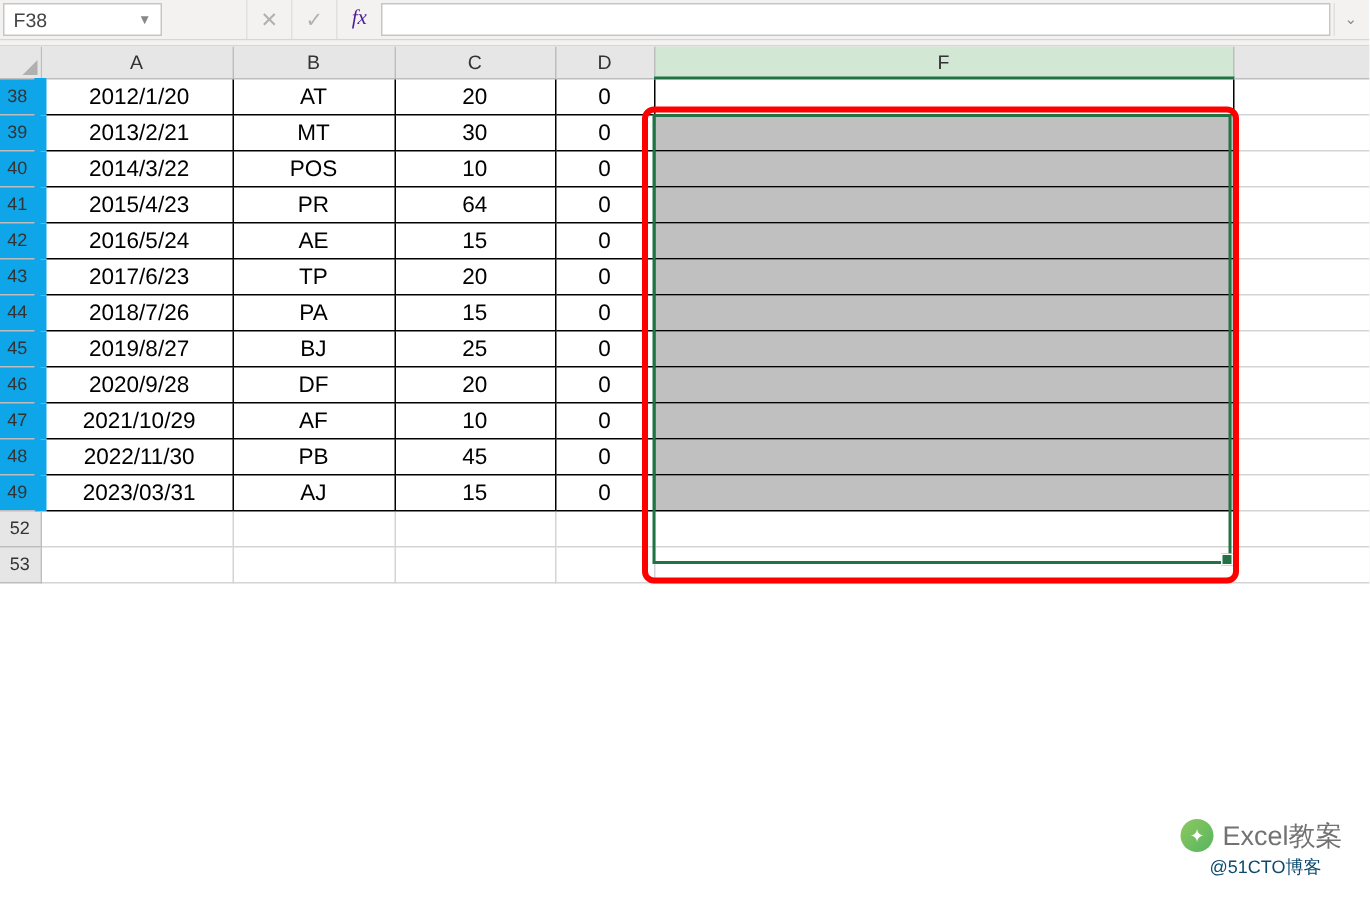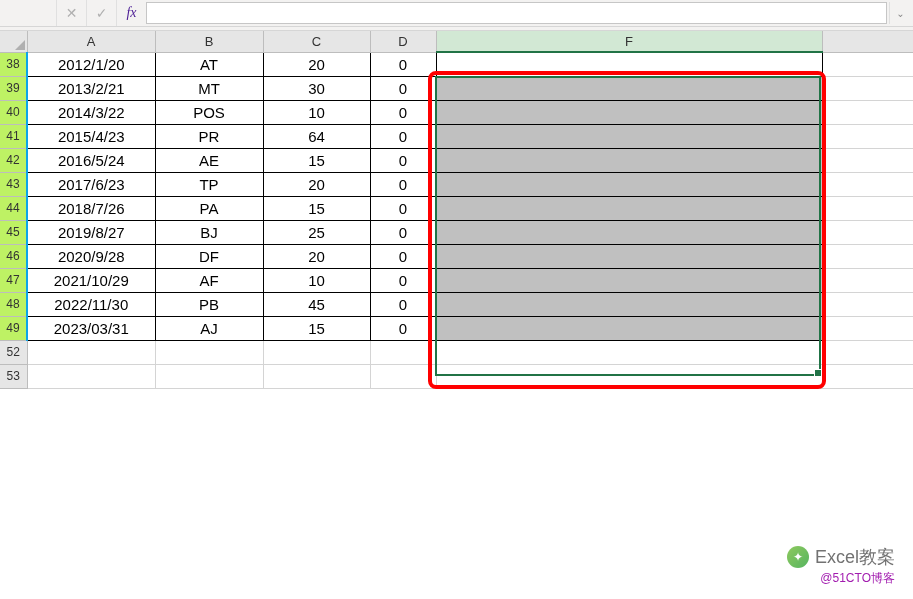--- a/index.html
+++ b/index.html
@@ -104,21 +104,21 @@
   th.rowhdr {
     background: #e6e6e6;
     border-right: 1px solid #bdbdbd;
     border-bottom: 1px solid #bdbdbd;
     font-weight: normal;
     color: #333;
     width: 27px;
     text-align:center;
     font-size:12px;
   }
-  th.rowhdr.sel { background:#bef264; border-right:2px solid #0ea5e9;margin-left:24px;}
+  th.rowhdr.sel { background:#0ea5e9; border-right:8px solid #0ea5e9;margin-left:24px;}
   td.cell {
     border-right: 1px solid #d4d4d4;
     border-bottom: 1px solid #d4d4d4;
     height: 24px;
     padding: 0 4px;
     color:#000;
     font-size:15px;
     background:#fff;
     overflow:hidden; white-space:nowrap;
   }
@@ -165,29 +165,33 @@
   }
   .watermark .bubble{
     width:22px;height:22px;border-radius:50%;
     background:linear-gradient(135deg,#7bc043,#39a845);
     margin-right:6px;
     display:flex;align-items:center;justify-content:center;
     color:#fff;font-size:12px;
   }
   .subwm{
     position:absolute;
-    right:18px; bottom:16px;
-    color:#a21caf; font-size:12px;
+    right:32px; bottom:16px;
+    color:#0c4a6e; font-size:12px;
     z-index:20; pointer-events:none;
   }
 </style>
 </head>
 <body>
 
 <div class="formula-bar">
+  <div class="name-box">
+    <span>F38</span>
+    <span class="dd">▼</span>
+  </div>
   <div class="fb-gap"></div>
   <div class="fb-btn">
       <span>✕</span>
     </div>
   <div class="fb-btn">
       <span>✓</span>
     </div>
   <div class="fb-btn fx">
       <span>fx</span>
     </div>

